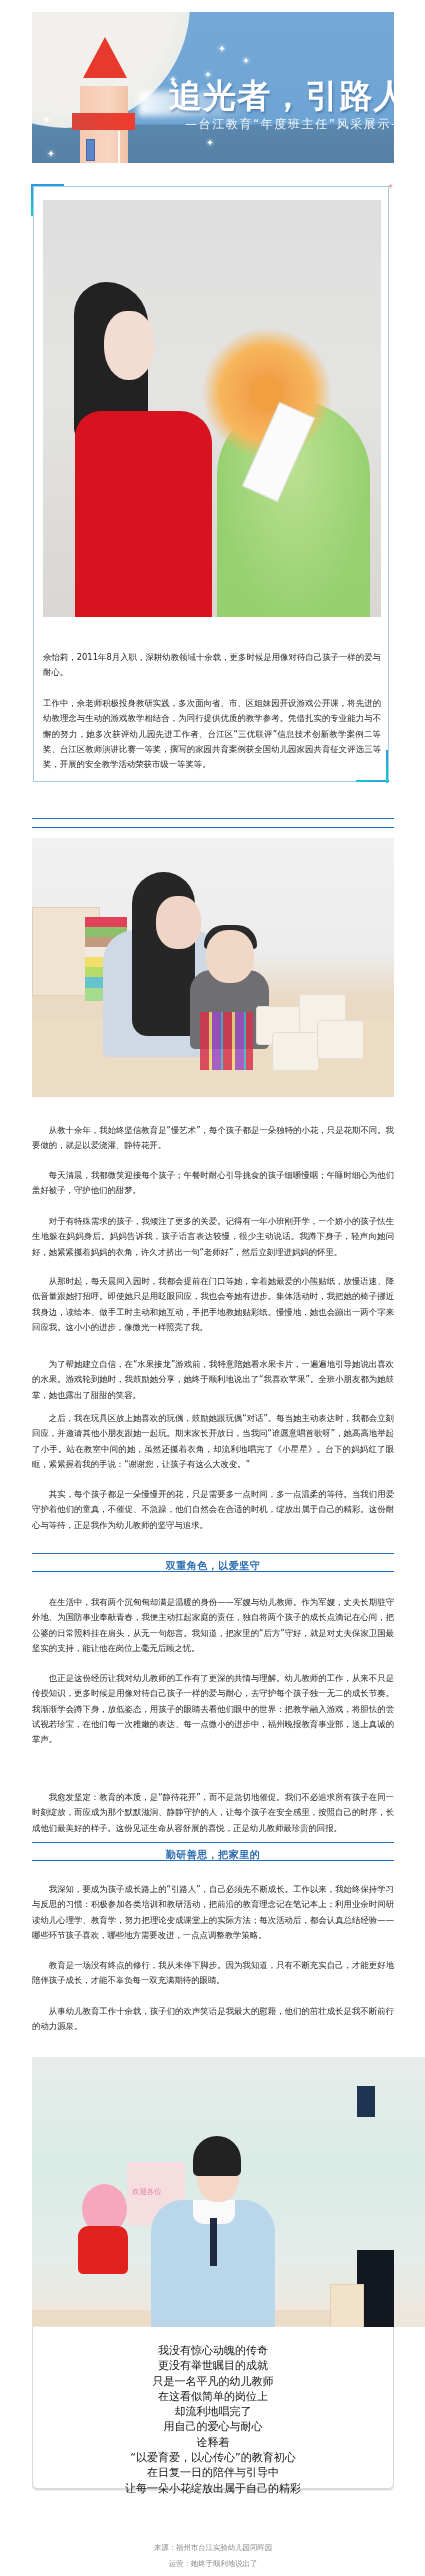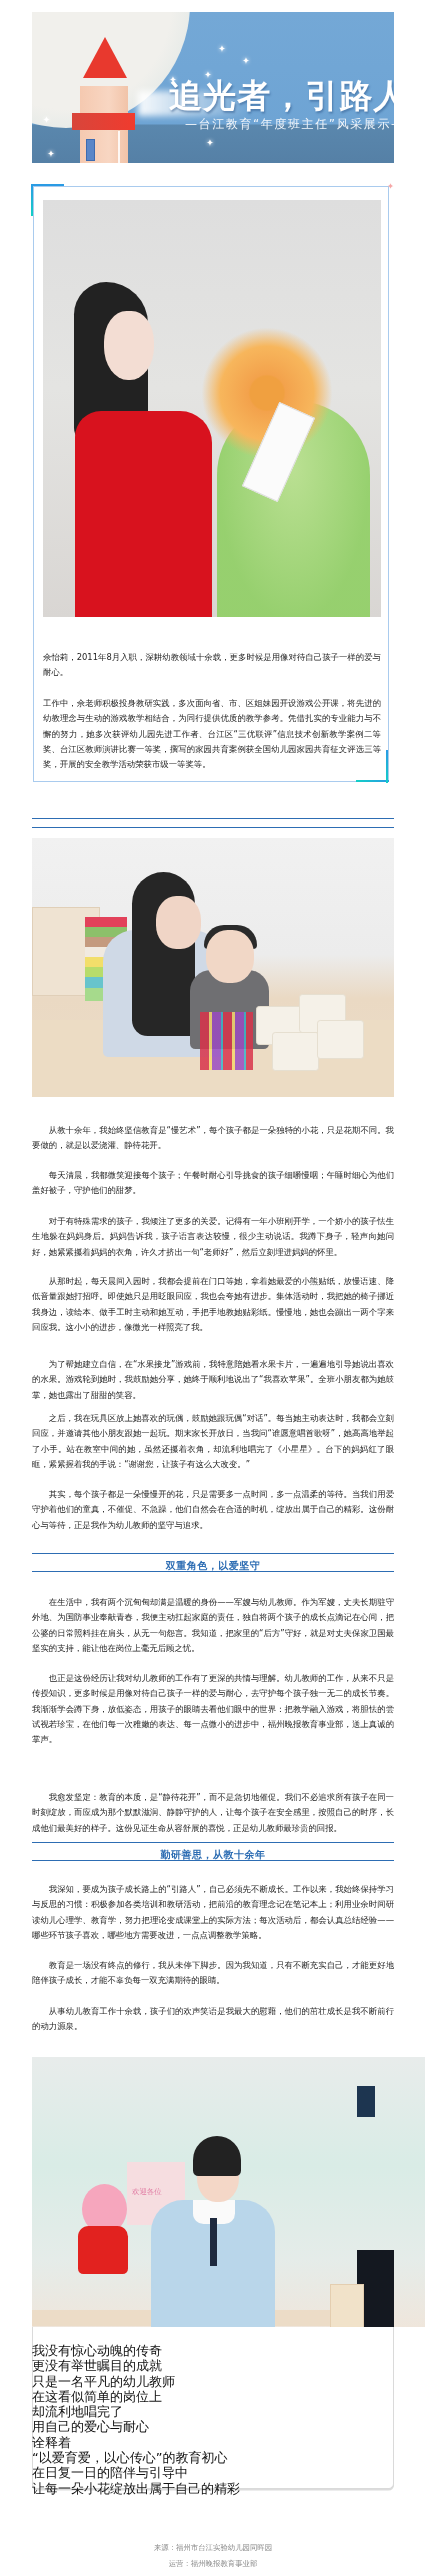--- a/index.html
+++ b/index.html
@@ -83,21 +83,21 @@
   .pt-face { position: absolute; left: 165px; top: 92px; width: 42px; height: 53px; border-radius: 45%; background: #f4d7c7; }
   .pt-body { position: absolute; left: 119px; top: 143px; width: 124px; height: 132px; border-radius: 32px 32px 0 0; background: #b9d6ea; }
   .pt-collar { position: absolute; left: 161px; top: 143px; width: 42px; height: 24px; background: #fafafa; border-radius: 0 0 10.6px 10.6px; }
   .pt-tie { position: absolute; left: 178px; top: 161px; width: 7.4px; height: 48px; background: #1e2a3f; }
   .pt-pig { position: absolute; left: 50px; top: 127px; width: 45px; height: 50px; border-radius: 50%; background: #f6a6bd; }
   .pt-pig-dress { position: absolute; left: 46px; top: 169px; width: 50px; height: 48px; border-radius: 10.6px 10.6px 5.3px 5.3px; background: #e2221f; }
   .pt-piano { position: absolute; left: 325px; top: 193px; width: 37px; height: 77px; background: #141820; }
   .pt-speaker { position: absolute; left: 325px; top: 29px; width: 18px; height: 31px; background: #1d3550; }
   .pt-chair { position: absolute; left: 298px; top: 227px; width: 32px; height: 42px; background: #f1e2c9; border: 1.1px solid #e4ceb0; }
   .pt-floor { position: absolute; left: 0; top: 253px; width: 362px; height: 16.4px; background: #ecdcc7; }
-  .poem { left: 32px; top: 2343px; width: 362px; font-size: 13px; line-height: 15.3px; color: #111; }
+  .poem { left: 32px; top: 2343px; width: 362px; text-align: center; font-size: 11px; line-height: 15.3px; color: #111; }
   .poem-line { display: block; }
 
   .footer-line { left: 32px; width: 362px; text-align: center; font-size: 7.4px; color: #8a8a8a; }
 
   .card-extend { left: 32px; top: 2327px; width: 362px; height: 162px; border: 0.5px solid #dadada; border-top: none;
                  border-radius: 0 0 5.3px 5.3px; box-shadow: 0 1.6px 0 #dcdcdc; background: #fff; box-sizing: border-box; }
 </style>
 </head>
 <body>
 
@@ -171,21 +171,21 @@
 
 <div class="abs sec-line" style="top:1553px;"></div>
 <div class="abs sec-title" style="top:1559px;">双重角色，以爱坚守</div>
 <div class="abs sec-line" style="top:1571px;"></div>
 
 <div class="abs para" style="top:1595px;">在生活中，我有两个沉甸甸却满是温暖的身份——军嫂与幼儿教师。作为军嫂，丈夫长期驻守外地、为国防事业奉献青春，我便主动扛起家庭的责任，独自将两个孩子的成长点滴记在心间，把公婆的日常照料挂在肩头，从无一句怨言。我知道，把家里的“后方”守好，就是对丈夫保家卫国最坚实的支持，能让他在岗位上毫无后顾之忧。</div>
 <div class="abs para" style="top:1671px;">也正是这份经历让我对幼儿教师的工作有了更深的共情与理解。幼儿教师的工作，从来不只是传授知识，更多时候是用像对待自己孩子一样的爱与耐心，去守护每个孩子独一无二的成长节奏。我渐渐学会蹲下身，放低姿态，用孩子的眼睛去看他们眼中的世界：把教学融入游戏，将胆怯的尝试视若珍宝，在他们每一次稚嫩的表达、每一点微小的进步中，福州晚报教育事业部，送上真诚的掌声。</div>
 <div class="abs para" style="top:1762px;margin-top:28px;">我愈发坚定：教育的本质，是“静待花开”，而不是急切地催促。我们不必追求所有孩子在同一时刻绽放，而应成为那个默默滋润、静静守护的人，让每个孩子在安全感里，按照自己的时序，长成他们最美好的样子。这份见证生命从容舒展的喜悦，正是幼儿教师最珍贵的回报。</div>
 
 <div class="abs sec-line" style="top:1842px;"></div>
-<div class="abs sec-title" style="top:1848px;">勤研善思，从教十余年</div>
+<div class="abs sec-title" style="top:1848px;">勤研善思，把家里的</div>
 <div class="abs sec-line" style="top:1860px;"></div>
 
 <div class="abs para" style="top:1882px;">我深知，要成为孩子成长路上的“引路人”，自己必须先不断成长。工作以来，我始终保持学习与反思的习惯：积极参加各类培训和教研活动，把前沿的教育理念记在笔记本上；利用业余时间研读幼儿心理学、教育学，努力把理论变成课堂上的实际方法；每次活动后，都会认真总结经验——哪些环节孩子喜欢，哪些地方需要改进，一点点调整教学策略。</div>
 <div class="abs para" style="top:1958px;">教育是一场没有终点的修行，我从未停下脚步。因为我知道，只有不断充实自己，才能更好地陪伴孩子成长，才能不辜负每一双充满期待的眼睛。</div>
 <div class="abs para" style="top:2004px;">从事幼儿教育工作十余载，孩子们的欢声笑语是我最大的慰藉，他们的茁壮成长是我不断前行的动力源泉。</div>
 
 <div class="abs photo photo-teacher2" title="teacher-with-peppa-pig-puppet">
   <div class="pt-floor"></div>
   <div class="pt-speaker"></div>
   <div class="pt-poster"></div>
@@ -209,14 +209,14 @@
   <span class="poem-line">在这看似简单的岗位上</span>
   <span class="poem-line">却流利地唱完了</span>
   <span class="poem-line">用自己的爱心与耐心</span>
   <span class="poem-line">诠释着</span>
   <span class="poem-line">“以爱育爱，以心传心”的教育初心</span>
   <span class="poem-line">在日复一日的陪伴与引导中</span>
   <span class="poem-line">让每一朵小花绽放出属于自己的精彩</span>
 </div>
 
 <div class="abs footer-line" style="top:2543px;">来源：福州市台江实验幼儿园同晖园</div>
-<div class="abs footer-line" style="top:2559px;">运营：福州晚报教育事业部</div>
+<div class="abs footer-line" style="top:2559px;">运营：她终于顺利地说出了</div>
 
 
 </body></html>

